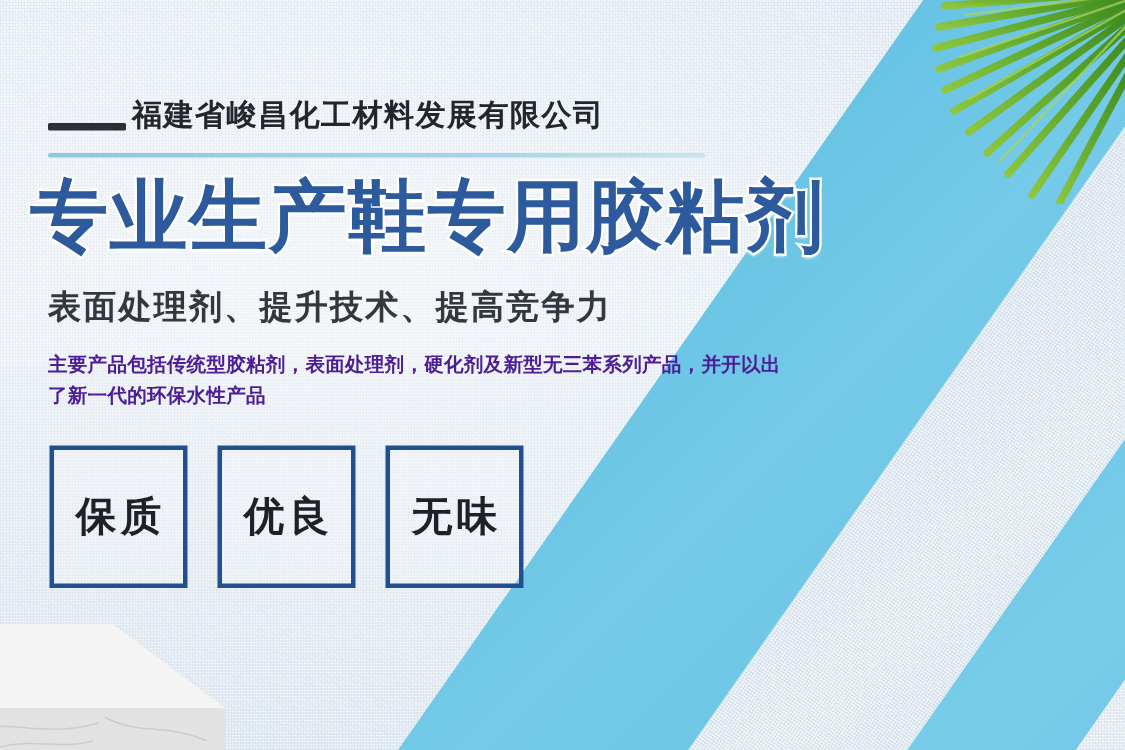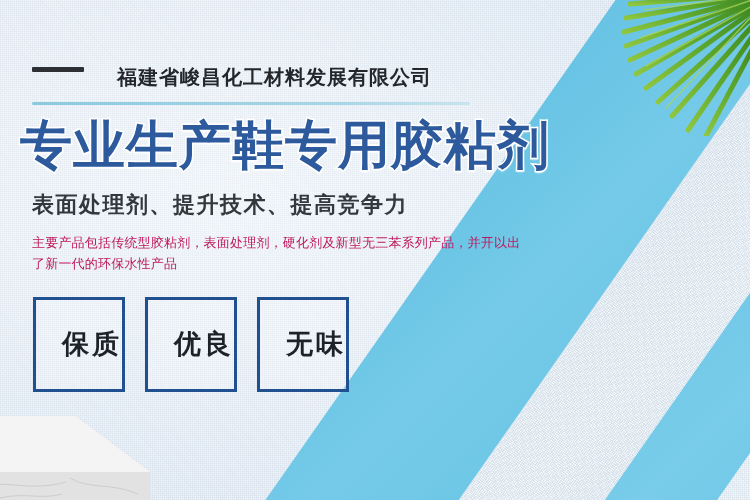--- a/index.html
+++ b/index.html
@@ -108,22 +108,22 @@
     top: 0;
     width: 750px;
     height: 500px;
   }
 
   .company-row {
     position: absolute;
     left: 32px;
     top: 67px;
     display: flex;
-    align-items: flex-start;
-    gap: 33px;
+    align-items: flex-end;
+    gap: 4px;
   }
   .dash {
     width: 52px;
     height: 5px;
     background: #2c2f33;
     border-radius: 1px;
   }
   .company-name {
     font-size: 20px;
     font-weight: 700;
@@ -169,41 +169,41 @@
     white-space: nowrap;
     line-height: 1.2;
   }
 
   .para {
     position: absolute;
     left: 32px;
     top: 232px;
     width: 492px;
     font-size: 13px;
-    font-weight: 400;
-    color: #be185d;
+    font-weight: 700;
+    color: #4c1d95;
     line-height: 1.65;
     letter-spacing: .2px;
   }
 
   .feature-row {
     position: absolute;
     left: 33px;
     top: 297px;
     display: flex;
     gap: 20px;
   }
   .feature-box {
     width: 92px;
     height: 95px;
     border: 3px solid #20508f;
     background: rgba(255,255,255,.20);
     display: flex;
     flex-direction: column;
-    align-items: flex-end;
+    align-items: center;
     justify-content: center;
     box-sizing: border-box;
     padding: 2px 0;
   }
   .feature-line {
     font-size: 27px;
     font-weight: 700;
     color: #1e2226;
     letter-spacing: 3px;
     line-height: 1.28;

